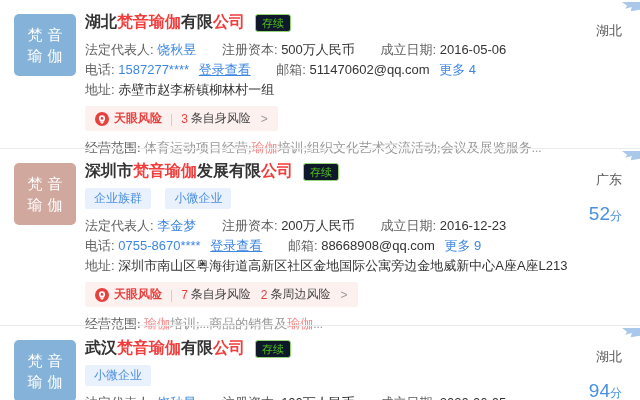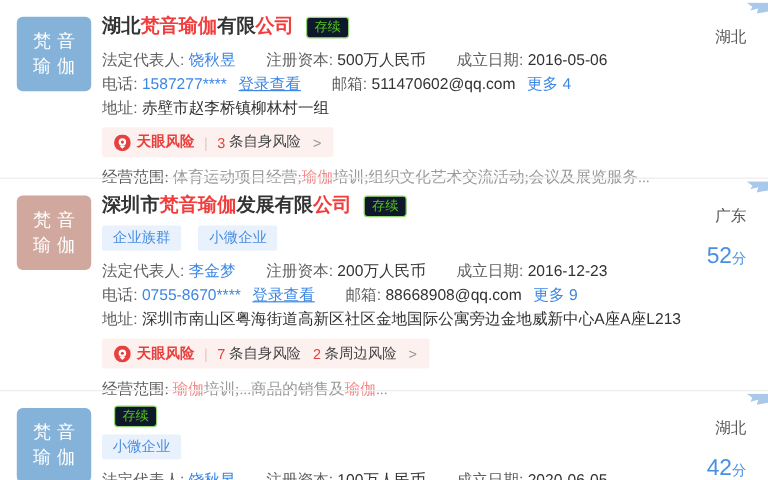--- a/index.html
+++ b/index.html
@@ -176,31 +176,32 @@
 </div>
 
 <div class="card card-3">
   <div class="corner-fold"></div>
   <div class="logo" style="background-color: rgb(132, 178, 216);">
     <span>梵音</span>
     <span>瑜伽</span>
   </div>
   <div class="main">
     <div class="title-row">
+      <span class="cname"><span>武汉</span><span class="hl">梵音瑜伽</span><span>有限</span><span class="hl">公司</span></span>
       <span class="badge">存续</span>
     </div>
     <div class="tags-row">
       <span class="tag">小微企业</span>
     </div>
     <div class="row">
       <span class="label">法定代表人:</span>
       <span class="link">饶秋昱</span>
       <span class="label gap">注册资本:</span>
       <span>100万人民币</span>
       <span class="label gap">成立日期:</span>
       <span>2020-06-05</span>
     </div>
   </div>
   <div class="right">
     <div class="province">湖北</div>
-    <div class="score"><span class="score-num">42</span><span class="score-unit">分</span></div>
+    <div class="score"><span class="score-num">94</span><span class="score-unit">分</span></div>
   </div>
 </div>
 
 </body></html>

